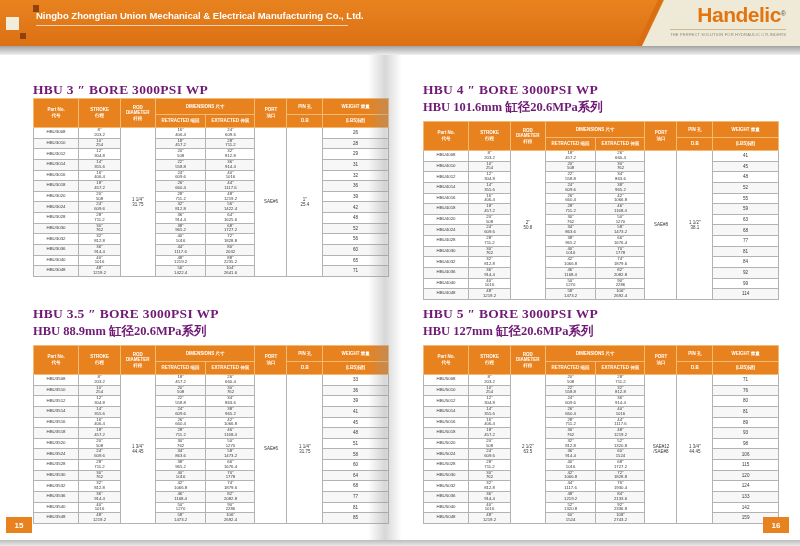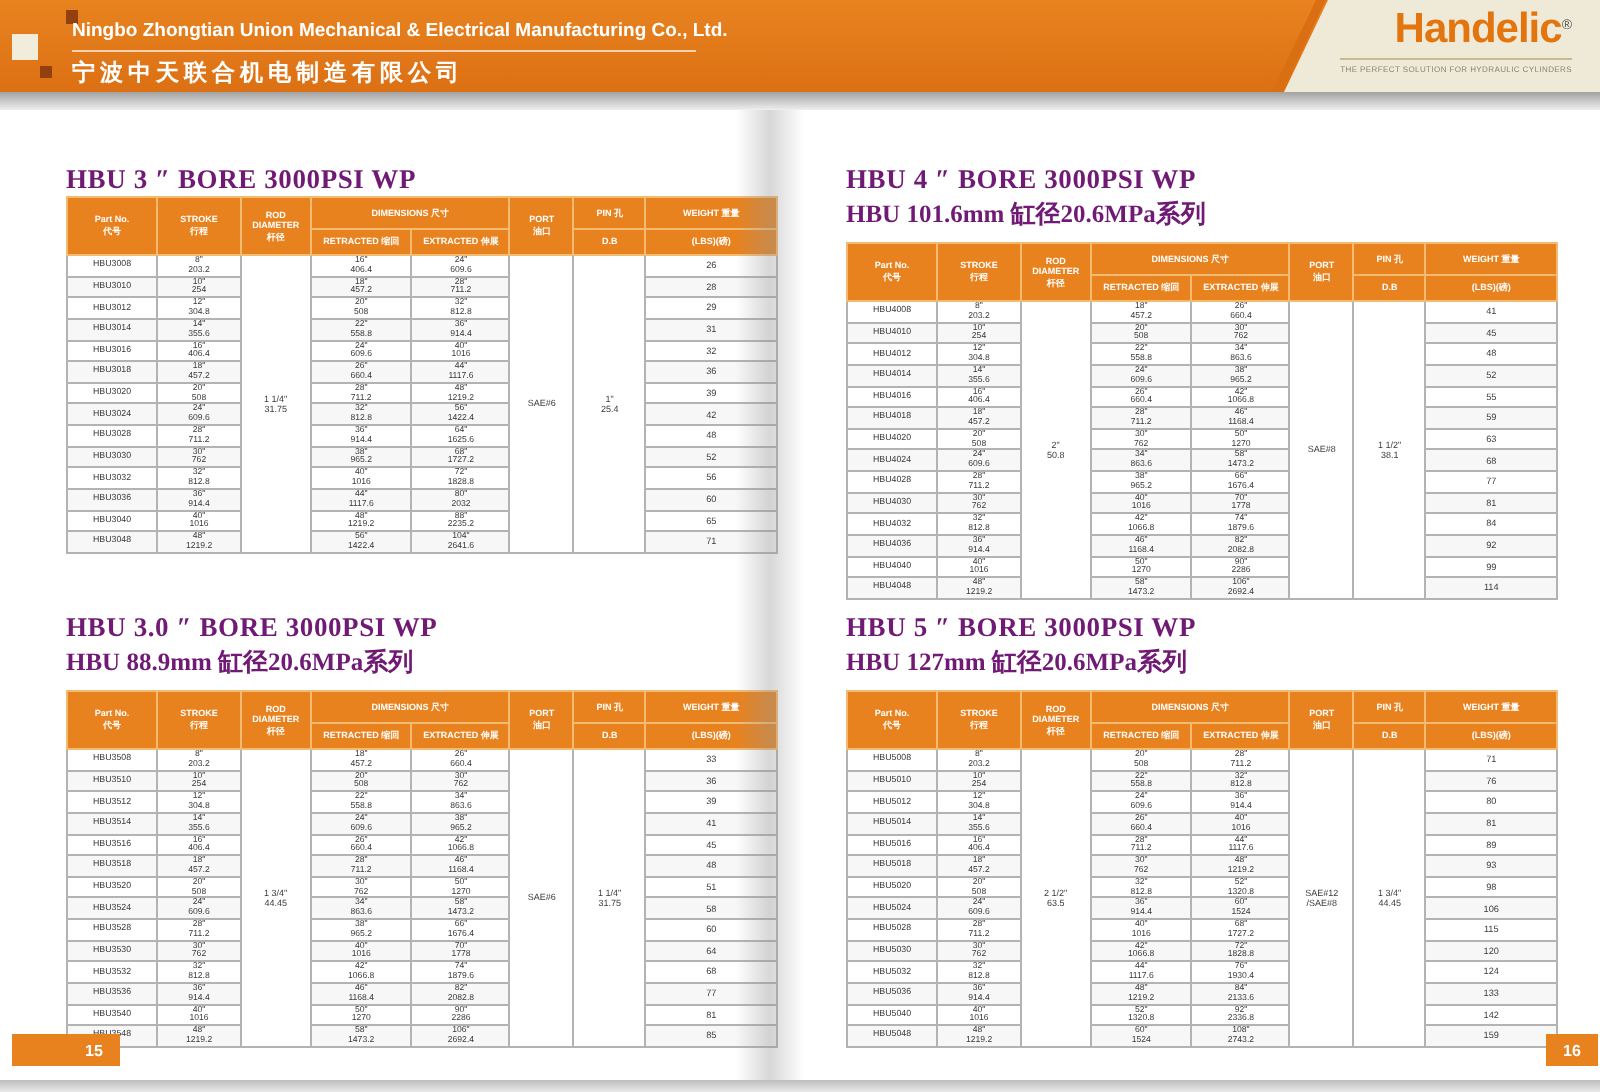--- a/index.html
+++ b/index.html
@@ -28,21 +28,21 @@
   .hdr-shadow{position:absolute;top:46px;left:0;width:800px;height:9px;
               background:linear-gradient(#a2a2a2,#efefef);}
   
   .fold{position:absolute;top:55px;left:368px;width:34px;height:485px;
         background:linear-gradient(to right,rgba(120,120,120,0),rgba(150,150,150,.38) 50%,rgba(120,120,120,0));}
   .bottom-strip{position:absolute;left:0;bottom:0;width:800px;height:6px;
                 background:linear-gradient(#bdbdbd,#e9e9e9);}
   .page-tab{position:absolute;bottom:13px;width:26px;height:16px;background:#E8821E;
             color:#fff;font-size:8px;font-weight:bold;display:flex;align-items:center;
             justify-content:center;}
-  .page-tab.l{left:6px;padding-left:28px;} .page-tab.r{right:1px;text-align:right;}
+  .page-tab.l{left:6px;} .page-tab.r{right:11px;text-align:right;}
   
   .spec-block{position:absolute;width:356px;}
   #b0{left:33px;top:82px;} #b1{left:423px;top:82px;}
   #b2{left:33px;top:306px;} #b3{left:423px;top:306px;}
   .t-en,.t-cn{font-family:"Liberation Serif",serif;font-weight:bold;color:#701a75;margin:0;}
   .t-en{font-size:13.5px;letter-spacing:.3px;}
   .t-cn{font-size:12.5px;margin:1px 0 5px 0;}
   table.spec{width:100%;border-collapse:collapse;table-layout:fixed;}
   .hc{background:#E8821E;color:#fff;text-align:center;font-size:4.5px;font-weight:bold;
       line-height:1.25;border:1px solid #F3BB72;padding:1px 0;vertical-align:middle;}
@@ -55,21 +55,20 @@
   .bc.wt{font-size:4.6px;}
 </style>
 </head>
 <body>
 
 <div class="hdr">
   <div class="sq-a"></div>
   <div class="sq-b"></div>
   <div class="sq-c"></div>
   <div class="co-en">Ningbo Zhongtian Union Mechanical &amp; Electrical Manufacturing Co., Ltd.</div>
-  <div class="co-cn">宁波中天联合机电制造有限公司</div>
   <div class="logo-panel"></div>
   <div class="logo-stripe"></div>
   <div class="logo-wrap">
     <span class="logo-word">Handelic</span><span class="logo-reg">®</span>
     <div class="logo-tag">THE PERFECT SOLUTION FOR HYDRAULIC CYLINDERS</div>
   </div>
 </div>
 <div class="hdr-shadow"></div>
 
 <section class="spec-block" id="b0">
@@ -339,21 +338,21 @@
             <td class="bc">58"<br>1473.2</td>
             <td class="bc">106"<br>2692.4</td>
             <td class="bc wt">114</td>
           </tr>
         </tbody>
       </table>
     </div>
 </section>
 
 <section class="spec-block" id="b2">
-  <h3 class="t-en">HBU 3.0 ″ BORE 3000PSI WP</h3>
+  <h3 class="t-en">HBU 3.5 ″ BORE 3000PSI WP</h3>
   <h3 class="t-cn">HBU 88.9mm 缸径20.6MPa系列</h3>
   <div class="tbl-holder">
       <table class="spec">
     <colgroup>
           <col style="width:12.7%">
           <col style="width:11.8%">
           <col style="width:9.8%">
     <col style="width:14.3%">
           <col style="width:13.8%">
           <col style="width:9%">

